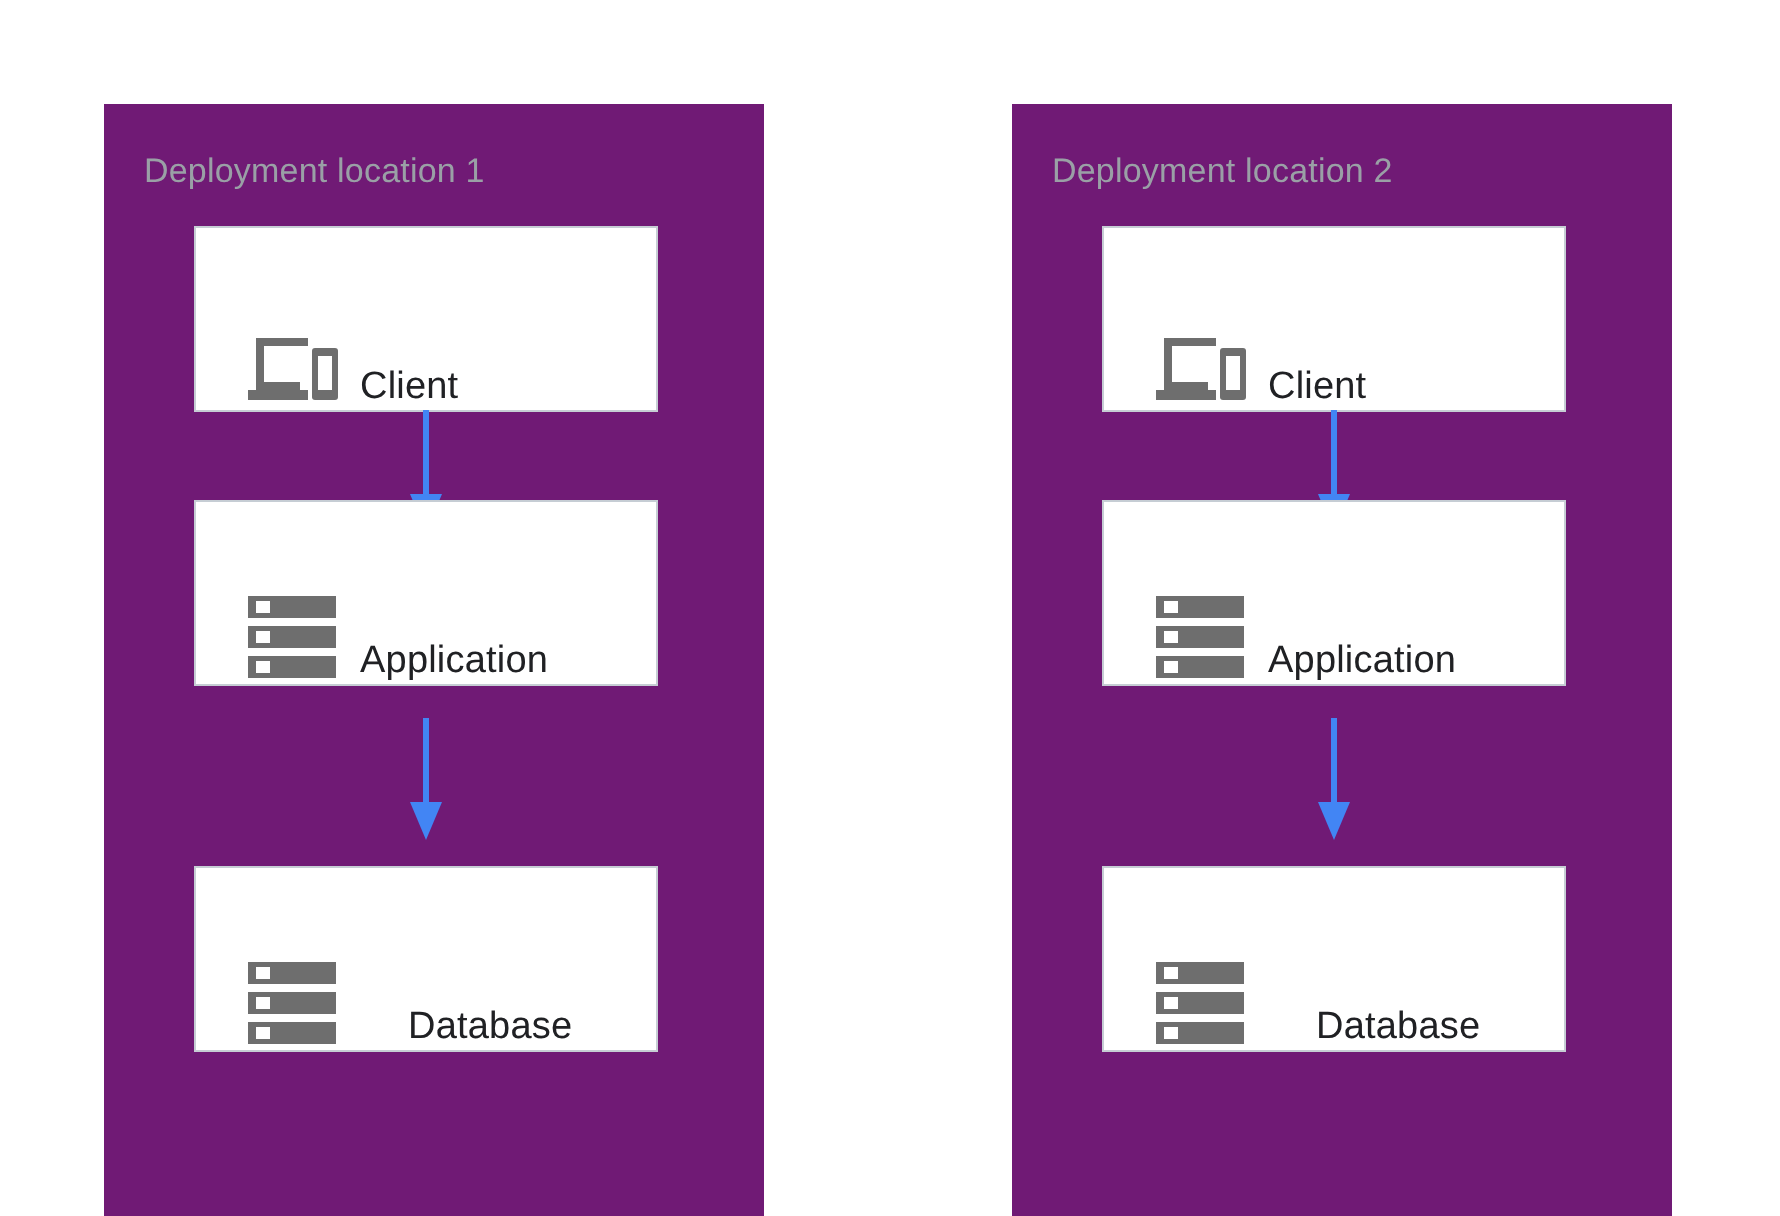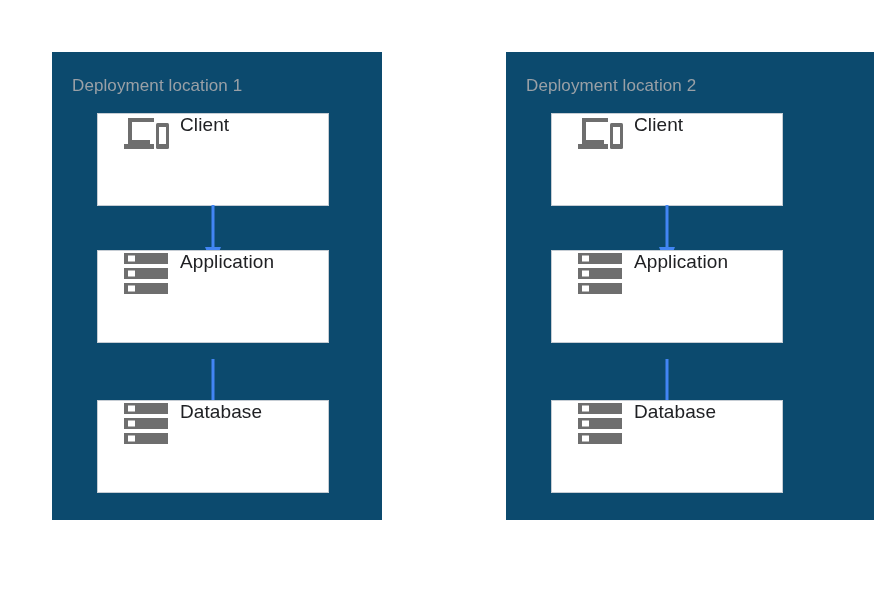--- a/index.html
+++ b/index.html
@@ -22,25 +22,25 @@
     width: 890px;
     height: 608px;
     background: #ffffff;
   }
 
   
   .zone {
     position: absolute;
     top: 52px;
     width: 330px;
-    height: 468px;
-    background: #0c4a6e;
+    height: 556px;
+    background: #701a75;
   }
   .zone-1 { left: 52px; }
-  .zone-2 { left: 506px; padding-left: 38px; }
+  .zone-2 { left: 506px; }
 
   .zone-title {
     position: absolute;
     left: 20px;
     top: 24px;
     font-size: 17px;
     line-height: 20px;
     color: #9aa0a6;
     letter-spacing: 0.1px;
     white-space: nowrap;
@@ -50,26 +50,26 @@
   .node {
     position: absolute;
     left: 45px;
     width: 232px;
     height: 93px;
     background: #ffffff;
     border: 1px solid #c6cdd4;
     box-sizing: border-box;
     display: flex;
     flex-direction: row;
-    align-items: flex-start;
+    align-items: flex-end;
     justify-content: flex-start;
   }
   .node-client { top: 61px; }
   .node-app    { top: 198px; }
-  .node-db     { top: 348px; }
+  .node-db     { top: 381px; gap: 24px; }
 
   .node-icon {
     width: 60px;
     margin-left: 18px;
     margin-right: 4px;
     display: flex;
     align-items: center;
     justify-content: center;
     flex: none;
   }

